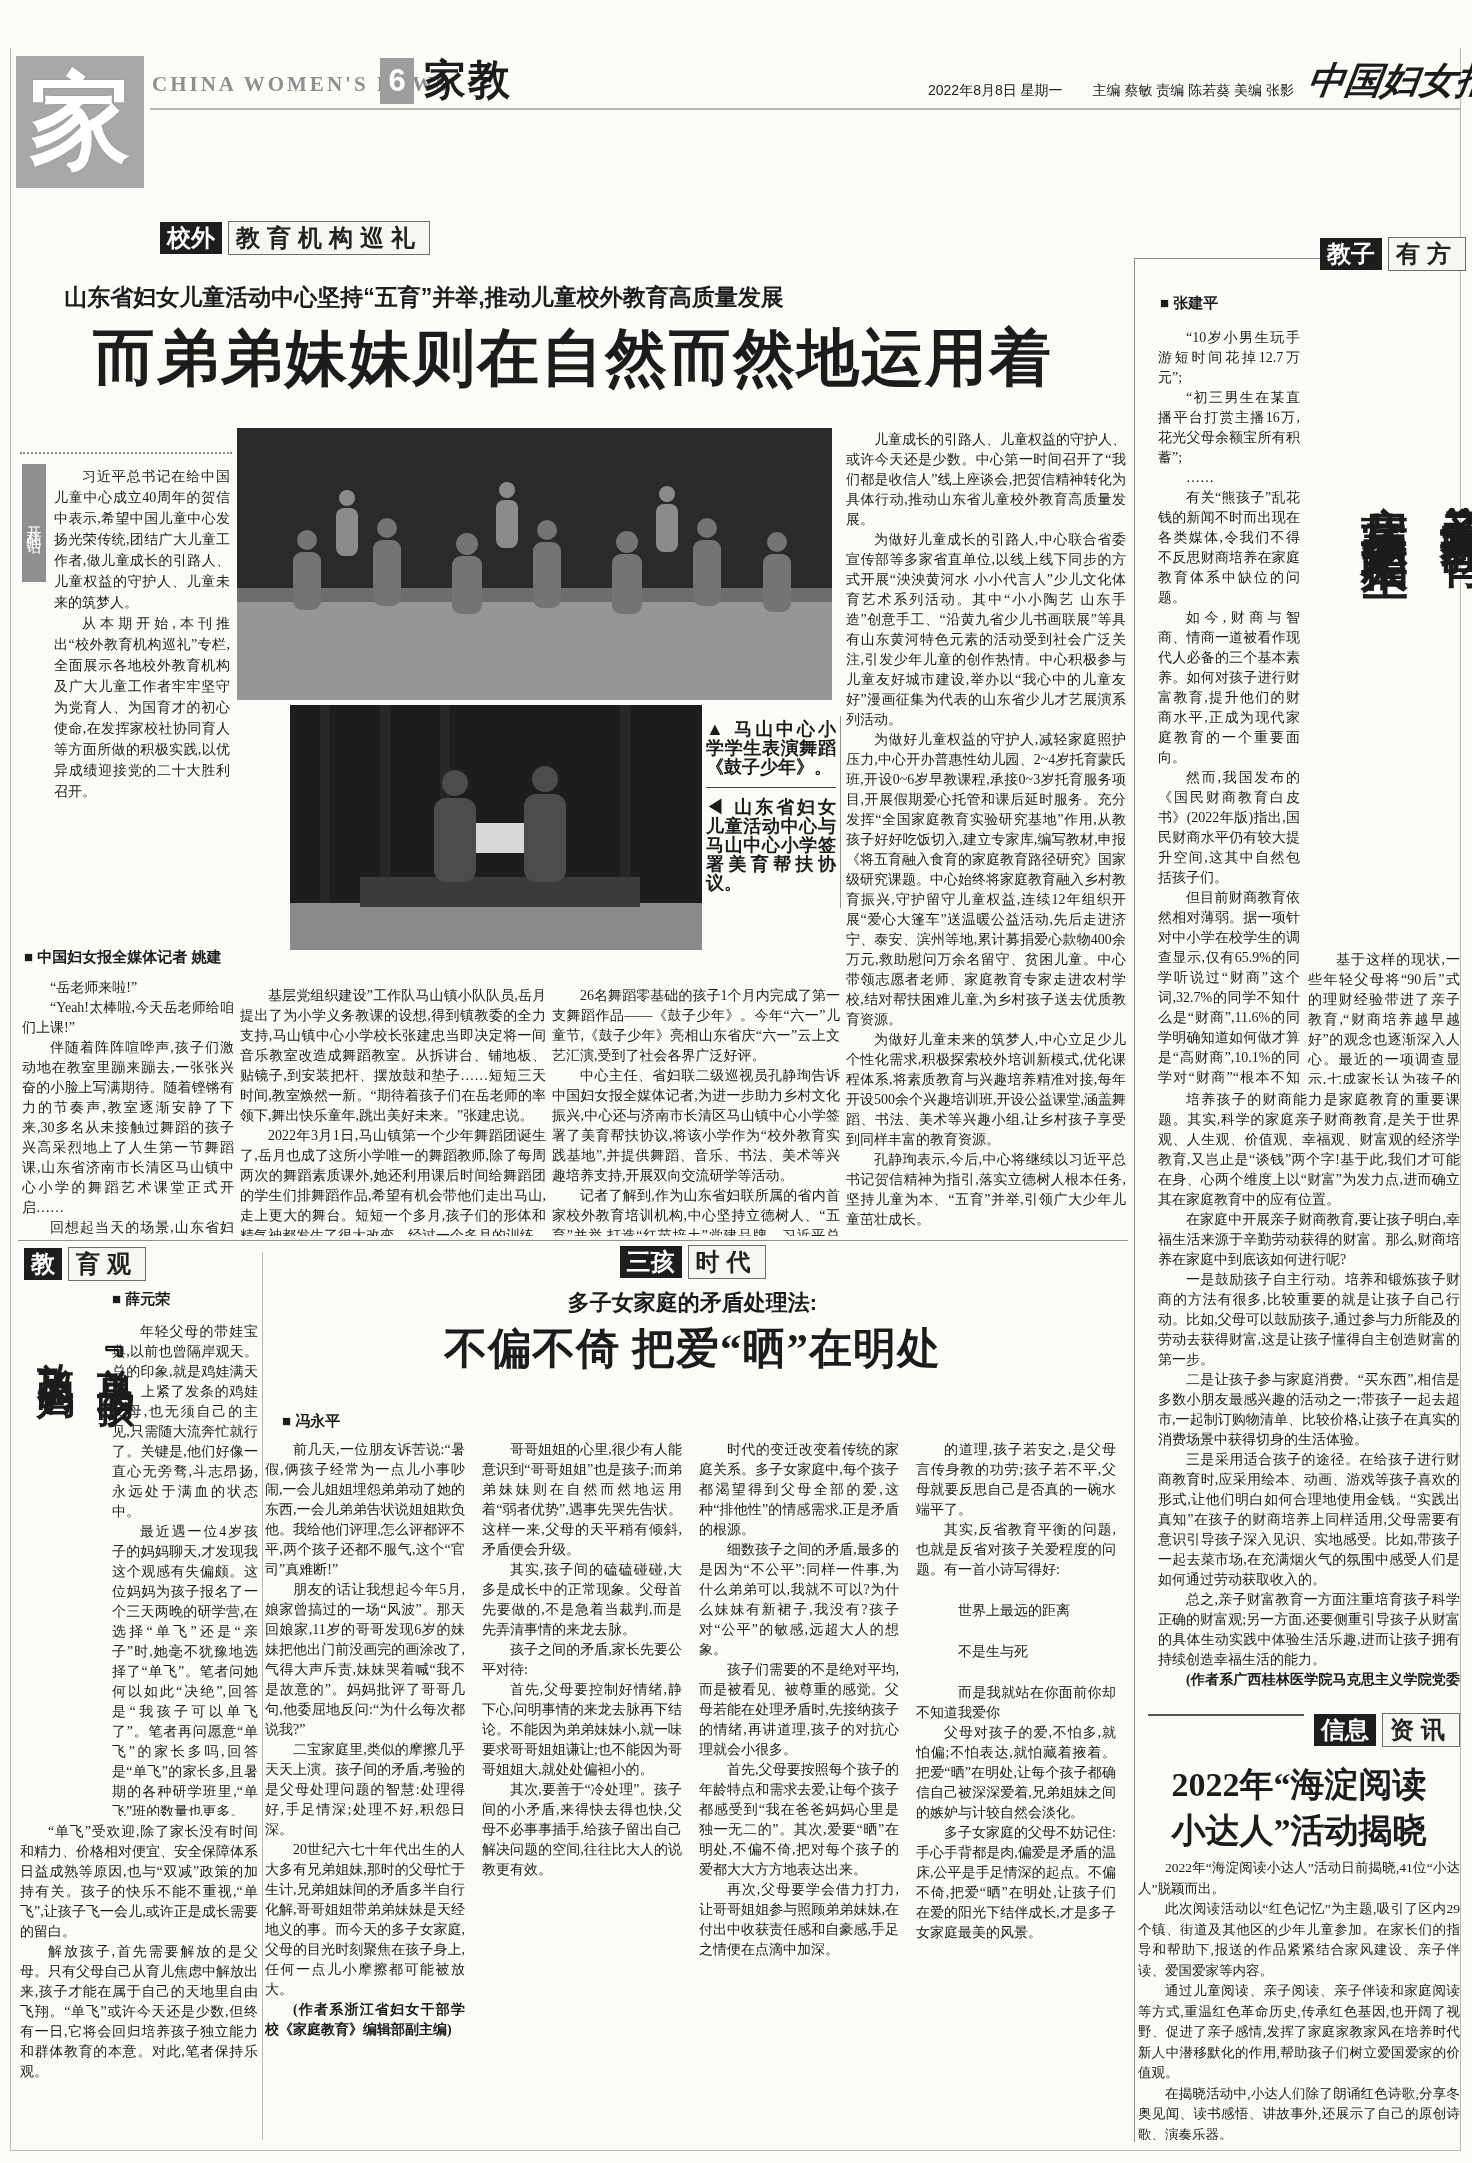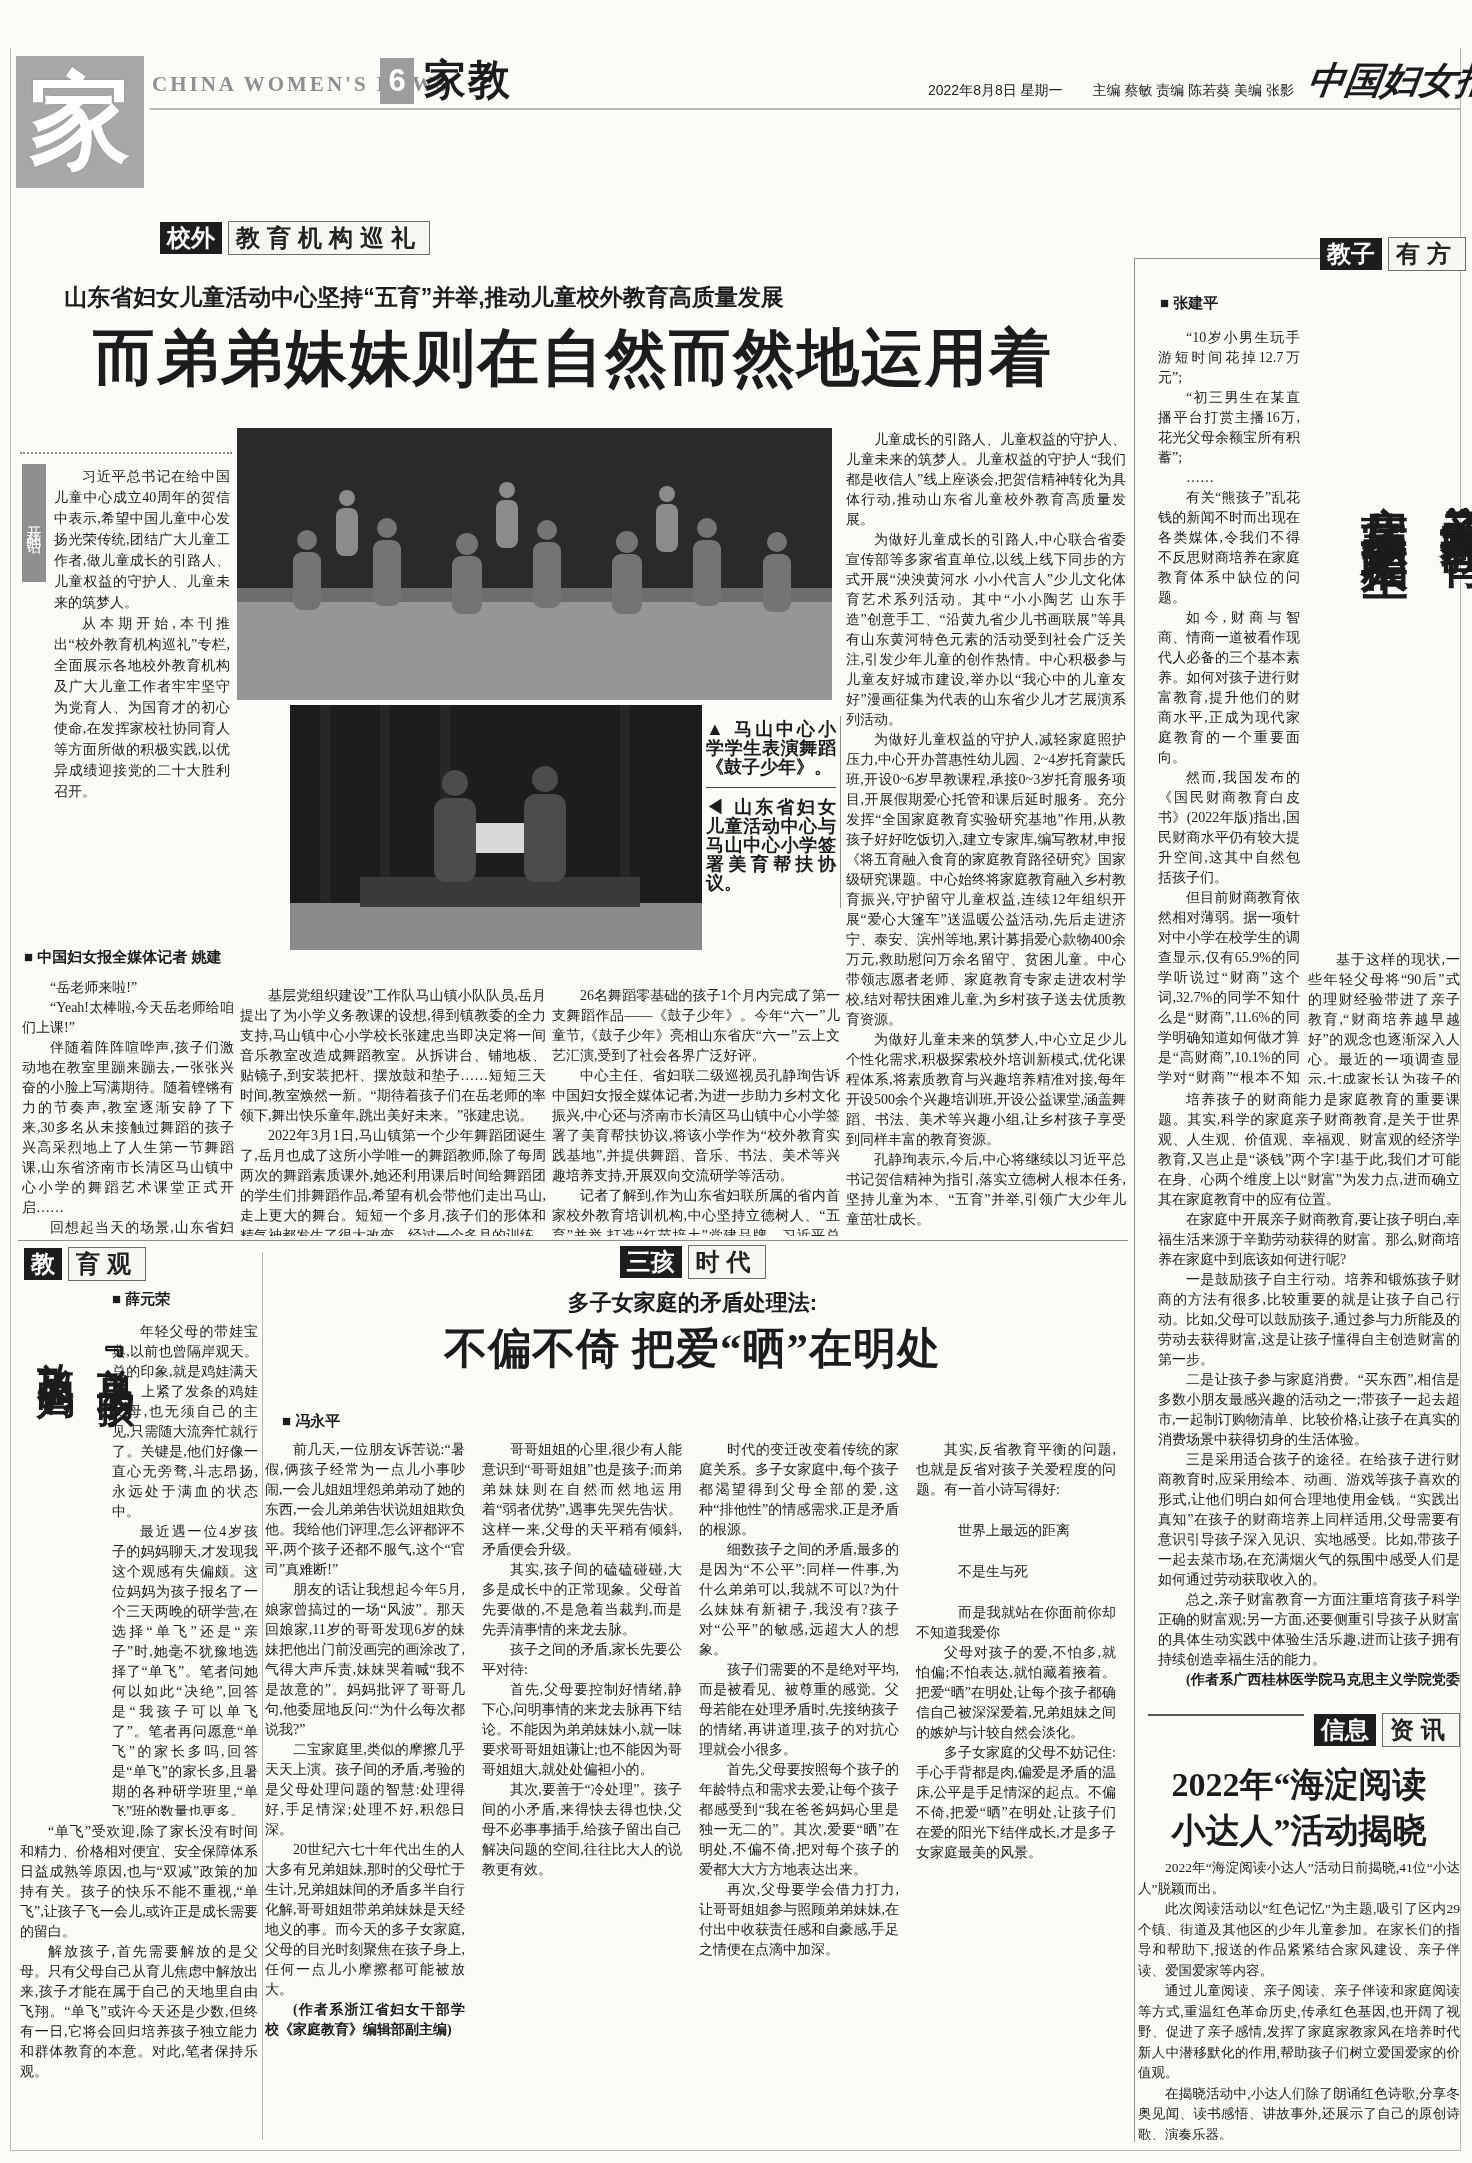--- a/index.html
+++ b/index.html
@@ -175,21 +175,21 @@
   <div class="col" style="left:240px;top:986px;width:306px;height:250px;">
       <p>基层党组织建设”工作队马山镇小队队员,岳月提出了为小学义务教课的设想,得到镇教委的全力支持,马山镇中心小学校长张建忠当即决定将一间音乐教室改造成舞蹈教室。从拆讲台、铺地板、贴镜子,到安装把杆、摆放鼓和垫子……短短三天时间,教室焕然一新。“期待着孩子们在岳老师的率领下,舞出快乐童年,跳出美好未来。”张建忠说。</p>
       <p>2022年3月1日,马山镇第一个少年舞蹈团诞生了,岳月也成了这所小学唯一的舞蹈教师,除了每周两次的舞蹈素质课外,她还利用课后时间给舞蹈团的学生们排舞蹈作品,希望有机会带他们走出马山,走上更大的舞台。短短一个多月,孩子们的形体和精气神都发生了很大改变。经过一个多月的训练,</p>
     </div>
   <div class="col" style="left:552px;top:986px;width:288px;height:250px;">
       <p>26名舞蹈零基础的孩子1个月内完成了第一支舞蹈作品——《鼓子少年》。今年“六一”儿童节,《鼓子少年》亮相山东省庆“六一”云上文艺汇演,受到了社会各界广泛好评。</p>
       <p>中心主任、省妇联二级巡视员孔静珣告诉中国妇女报全媒体记者,为进一步助力乡村文化振兴,中心还与济南市长清区马山镇中心小学签署了美育帮扶协议,将该小学作为“校外教育实践基地”,并提供舞蹈、音乐、书法、美术等兴趣培养支持,开展双向交流研学等活动。</p>
       <p>记者了解到,作为山东省妇联所属的省内首家校外教育培训机构,中心坚持立德树人、“五育”并举,打造“红苗培土”党建品牌。习近平总书记在贺信中强调,要做</p>
     </div>
   <div class="col" style="left:846px;top:430px;width:280px;height:806px;">
-      <p>儿童成长的引路人、儿童权益的守护人、儿童未来的筑梦人。儿童权益的守护人“我们都是收信人”线上座谈会,把贺信精神转化为具体行动,推动山东省儿童校外教育高质量发展。</p>
+      <p>儿童成长的引路人、儿童权益的守护人、或许今天还是少数。中心第一时间召开了“我们都是收信人”线上座谈会,把贺信精神转化为具体行动,推动山东省儿童校外教育高质量发展。</p>
       <p>为做好儿童成长的引路人,中心联合省委宣传部等多家省直单位,以线上线下同步的方式开展“泱泱黄河水 小小代言人”少儿文化体育艺术系列活动。其中“小小陶艺 山东手造”创意手工、“沿黄九省少儿书画联展”等具有山东黄河特色元素的活动受到社会广泛关注,引发少年儿童的创作热情。中心积极参与儿童友好城市建设,举办以“我心中的儿童友好”漫画征集为代表的山东省少儿才艺展演系列活动。</p>
       <p>为做好儿童权益的守护人,减轻家庭照护压力,中心开办普惠性幼儿园、2~4岁托育蒙氏班,开设0~6岁早教课程,承接0~3岁托育服务项目,开展假期爱心托管和课后延时服务。充分发挥“全国家庭教育实验研究基地”作用,从教孩子好好吃饭切入,建立专家库,编写教材,申报《将五育融入食育的家庭教育路径研究》国家级研究课题。中心始终将家庭教育融入乡村教育振兴,守护留守儿童权益,连续12年组织开展“爱心大篷车”送温暖公益活动,先后走进济宁、泰安、滨州等地,累计募捐爱心款物400余万元,救助慰问万余名留守、贫困儿童。中心带领志愿者老师、家庭教育专家走进农村学校,结对帮扶困难儿童,为乡村孩子送去优质教育资源。</p>
       <p>为做好儿童未来的筑梦人,中心立足少儿个性化需求,积极探索校外培训新模式,优化课程体系,将素质教育与兴趣培养精准对接,每年开设500余个兴趣培训班,开设公益课堂,涵盖舞蹈、书法、美术等兴趣小组,让乡村孩子享受到同样丰富的教育资源。</p>
       <p>孔静珣表示,今后,中心将继续以习近平总书记贺信精神为指引,落实立德树人根本任务,坚持儿童为本、“五育”并举,引领广大少年儿童茁壮成长。</p>
     </div>
 
   <div class="rule-dark" style="left:18px;top:1240px;width:1110px;height:1px;"></div>
   <div class="rule" style="left:262px;top:1252px;width:1px;height:888px;"></div>
   <div class="rule-dark" style="left:1134px;top:258px;width:1px;height:1884px;"></div>
   <div class="rule-dark" style="left:1134px;top:258px;width:186px;height:1px;"></div>
@@ -258,21 +258,21 @@
       <p>其次,要善于“冷处理”。孩子间的小矛盾,来得快去得也快,父母不必事事插手,给孩子留出自己解决问题的空间,往往比大人的说教更有效。</p>
     </div>
   <div class="col" style="left:699px;top:1440px;width:200px;height:700px;">
       <p>时代的变迁改变着传统的家庭关系。多子女家庭中,每个孩子都渴望得到父母全部的爱,这种“排他性”的情感需求,正是矛盾的根源。</p>
       <p>细数孩子之间的矛盾,最多的是因为“不公平”:同样一件事,为什么弟弟可以,我就不可以?为什么妹妹有新裙子,我没有?孩子对“公平”的敏感,远超大人的想象。</p>
       <p>孩子们需要的不是绝对平均,而是被看见、被尊重的感觉。父母若能在处理矛盾时,先接纳孩子的情绪,再讲道理,孩子的对抗心理就会小很多。</p>
       <p>首先,父母要按照每个孩子的年龄特点和需求去爱,让每个孩子都感受到“我在爸爸妈妈心里是独一无二的”。其次,爱要“晒”在明处,不偏不倚,把对每个孩子的爱都大大方方地表达出来。</p>
       <p>再次,父母要学会借力打力,让哥哥姐姐参与照顾弟弟妹妹,在付出中收获责任感和自豪感,手足之情便在点滴中加深。</p>
     </div>
   <div class="col" style="left:916px;top:1440px;width:200px;height:700px;">
-    <span><p>其实,反省教育平衡的问题,也就是反省对孩子关爱程度的问题。有一首小诗写得好:</p></span>
+    <span><p>的道理,孩子若安之,是父母言传身教的功劳;孩子若不平,父母就要反思自己是否真的一碗水端平了。</p><p>其实,反省教育平衡的问题,也就是反省对孩子关爱程度的问题。有一首小诗写得好:</p></span>
     <span class="poemwrap"><p class="poem">世界上最远的距离</p><p class="poem">不是生与死</p><p class="poem">而是我就站在你面前你却不知道我爱你</p></span>
     <span><p>父母对孩子的爱,不怕多,就怕偏;不怕表达,就怕藏着掖着。把爱“晒”在明处,让每个孩子都确信自己被深深爱着,兄弟姐妹之间的嫉妒与计较自然会淡化。</p><p>多子女家庭的父母不妨记住:手心手背都是肉,偏爱是矛盾的温床,公平是手足情深的起点。不偏不倚,把爱“晒”在明处,让孩子们在爱的阳光下结伴成长,才是多子女家庭最美的风景。</p></span>
   </div>
 
   <div class="badge-info-row">
     <span class="dash"></span>
     <span class="badge">
       <span class="hi">信息</span><span class="rest">资讯</span>
     </span>
   </div>

